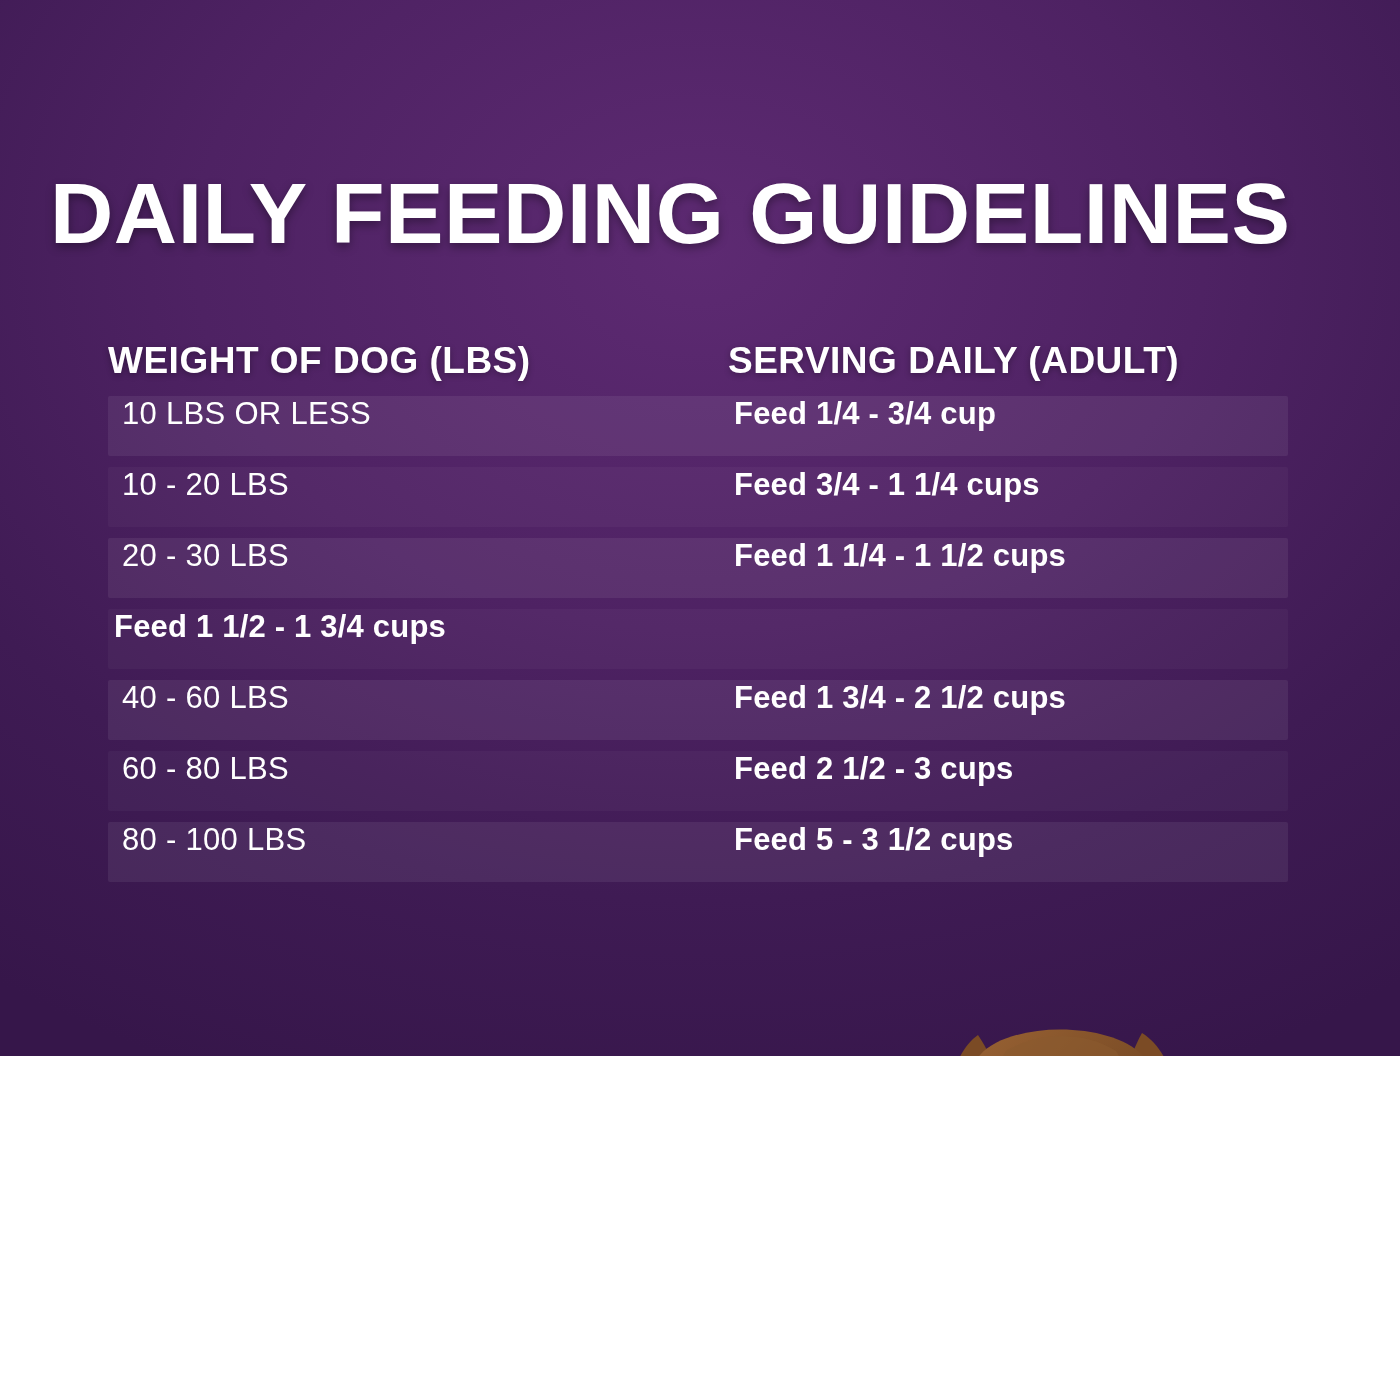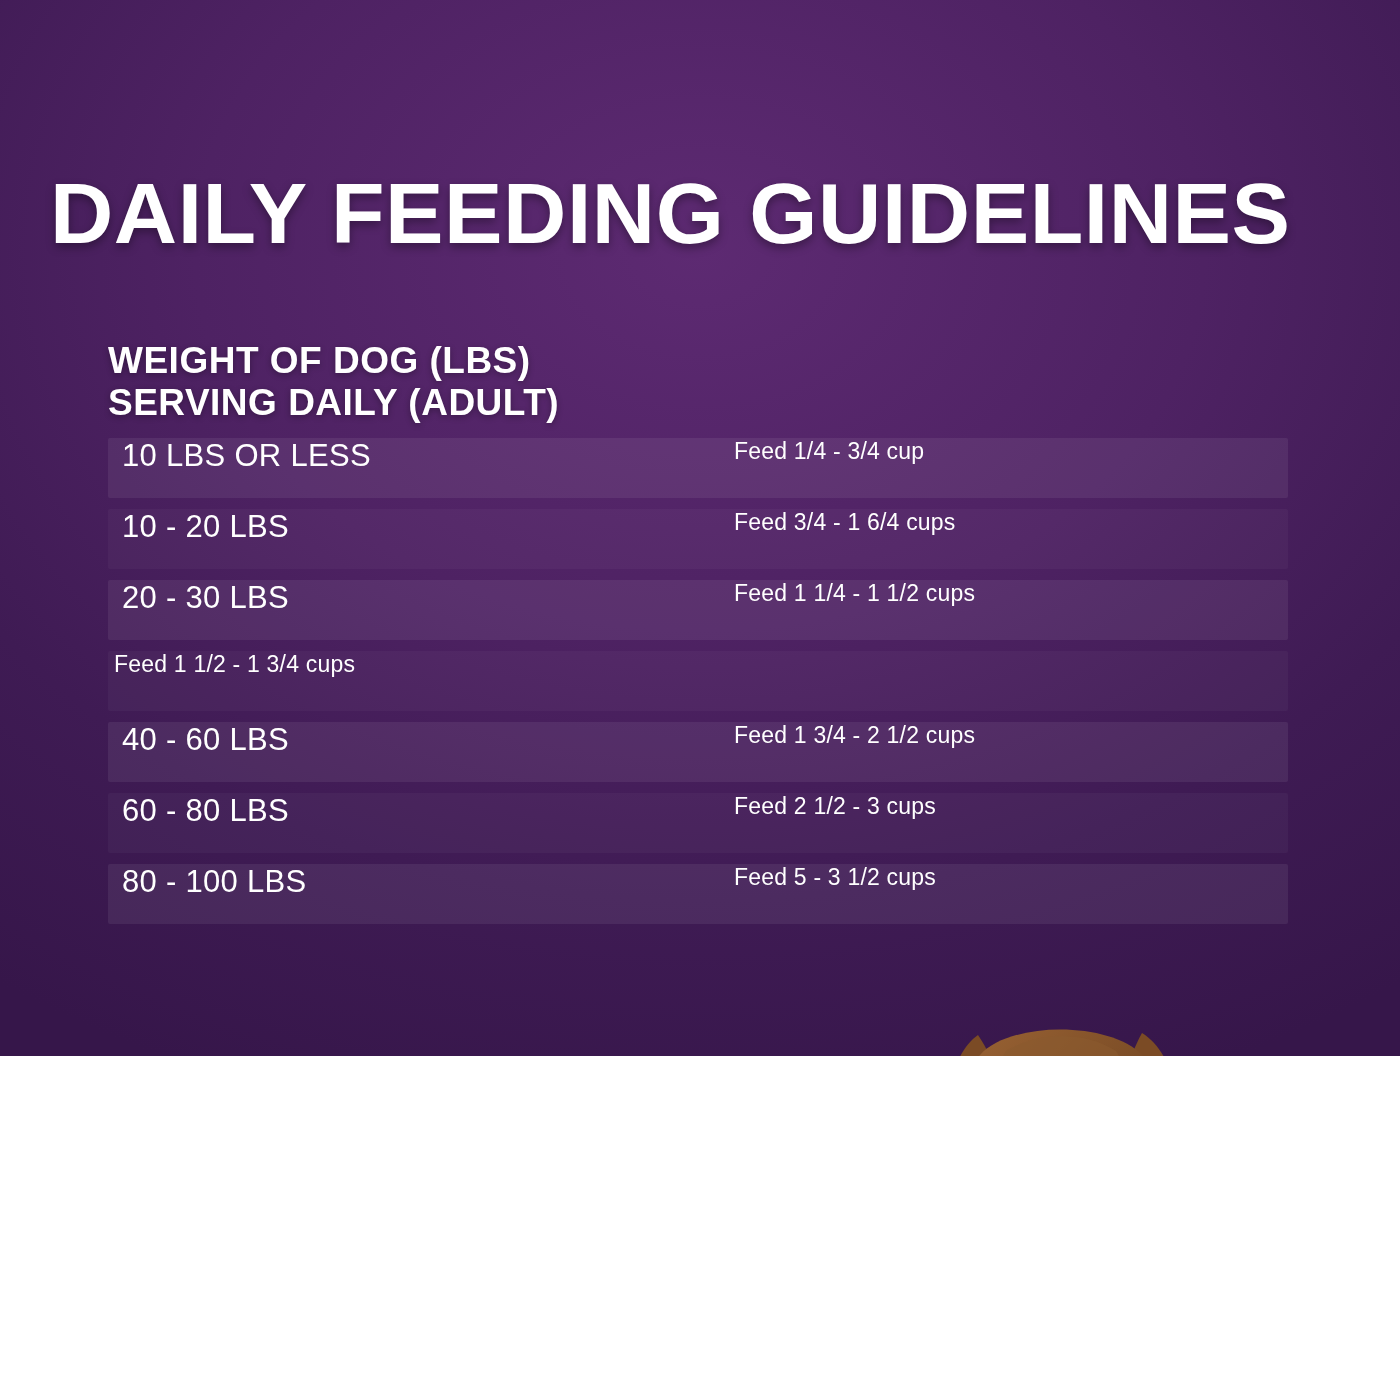--- a/index.html
+++ b/index.html
@@ -67,21 +67,20 @@
   }
 
   .thead {
     display: flex;
     color: #ffffff;
     font-size: 37px;
     font-weight: bold;
     letter-spacing: 0.5px;
     padding-bottom: 14px;
     text-shadow: 0 2px 6px rgba(0,0,0,0.3);
-    flex-direction: column;
   }
   .th-weight { width: 620px; }
   .th-serving { flex: 1; }
 
   .row {
     display: flex;
     height: 60px;
     margin-bottom: 11px;
     background: rgba(255,255,255,0.07);
     border-radius: 2px;
@@ -95,22 +94,22 @@
     padding-left: 14px;
     color: #ffffff;
     font-size: 31px;
     font-weight: normal;
     letter-spacing: 0.3px;
     box-sizing: border-box;
   }
   .cell-serving {
     flex: 1;
     color: #ffffff;
-    font-size: 23px;
-    font-weight: normal;
+    font-size: 31px;
+    font-weight: bold;
     letter-spacing: 0.2px;
     padding-left: 6px;
     box-sizing: border-box;
   }
 
   
   .dog {
     position: absolute;
     left: 860px;
     top: 995px;
@@ -143,21 +142,21 @@
       <div class="th-weight">WEIGHT OF DOG (LBS)</div>
       <div class="th-serving">SERVING DAILY (ADULT)</div>
     </div>
 
     <div class="row">
       <div class="cell-weight">10 LBS OR LESS</div>
       <div class="cell-serving">Feed 1/4 - 3/4 cup</div>
     </div>
     <div class="row alt">
       <div class="cell-weight">10 - 20 LBS</div>
-      <div class="cell-serving">Feed 3/4 - 1 6/4 cups</div>
+      <div class="cell-serving">Feed 3/4 - 1 1/4 cups</div>
     </div>
     <div class="row">
       <div class="cell-weight">20 - 30 LBS</div>
       <div class="cell-serving">Feed 1 1/4 - 1 1/2 cups</div>
     </div>
     <div class="row alt">
       <div class="cell-serving">Feed 1 1/2 - 1 3/4 cups</div>
     </div>
     <div class="row">
       <div class="cell-weight">40 - 60 LBS</div>

